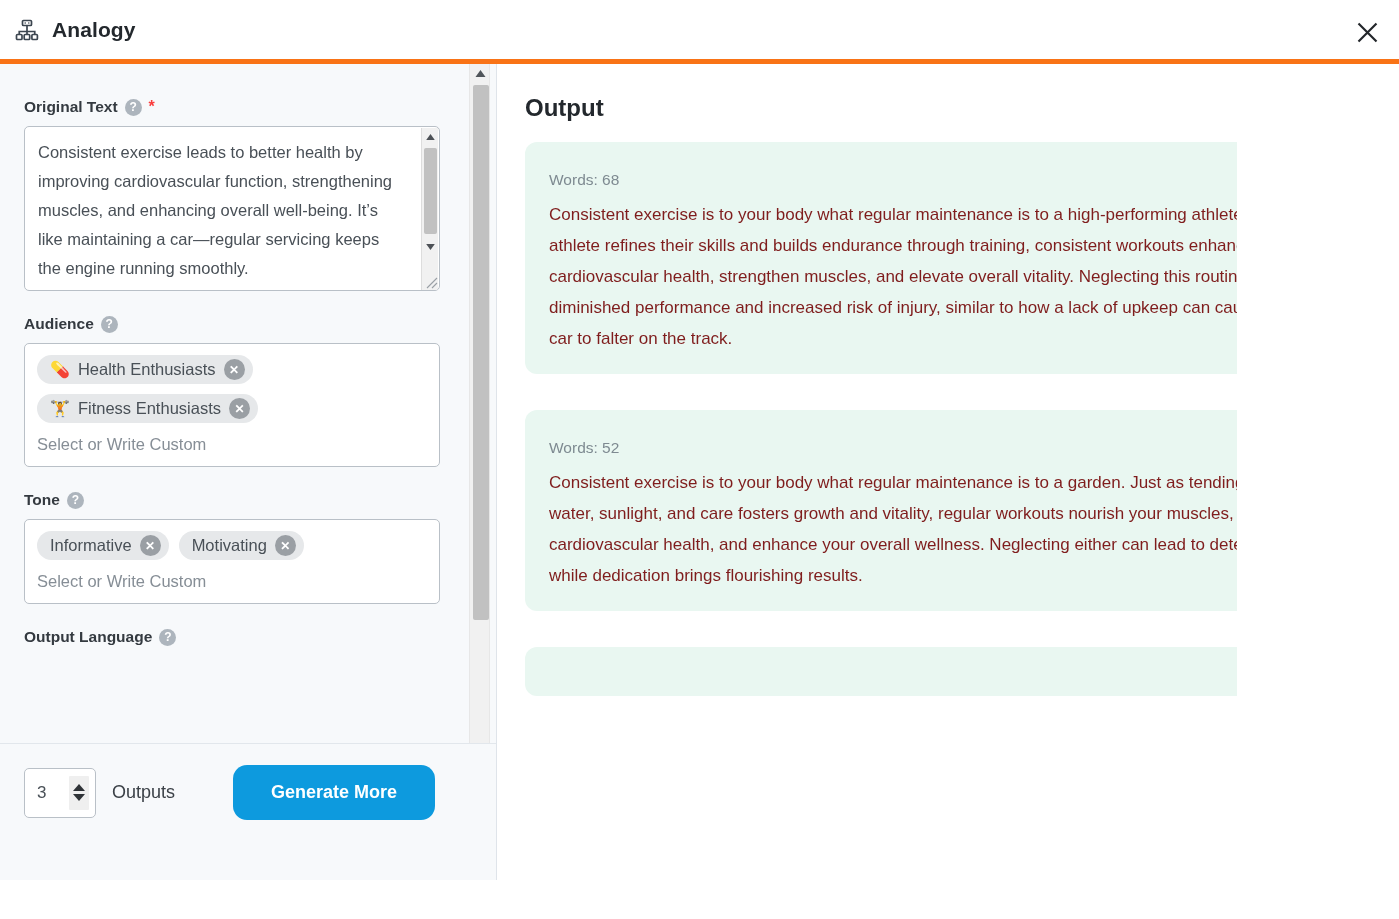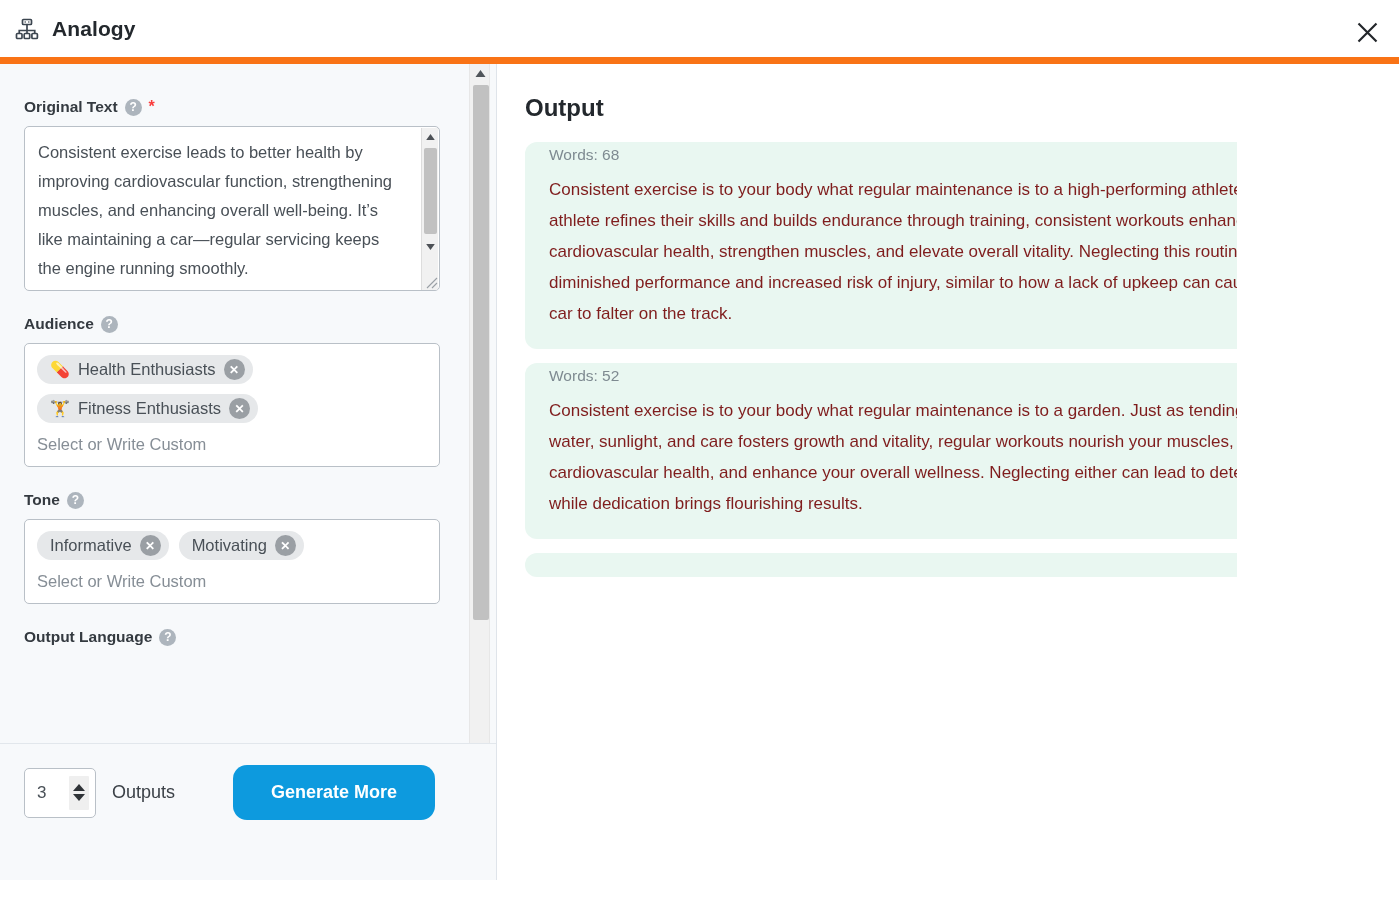--- a/index.html
+++ b/index.html
@@ -10,21 +10,21 @@
     background: #ffffff;
     font-family: "Liberation Sans", sans-serif;
     -webkit-font-smoothing: antialiased;
   }
 
   
   .titlebar {
     position: absolute; top: 0; left: 0;
     width: 1399px; height: 64px;
     background: #ffffff;
-    border-bottom: 7px solid #f97316;
+    border-bottom: 5px solid #f97316;
     display: flex; align-items: center;
   }
   .app-icon {
     margin-left: 14px; width: 26px; height: 26px;
     display: flex; align-items: center; justify-content: center;
     color: #3c4650;
   }
   .app-title {
     margin-left: 12px;
     font-size: 21px; font-weight: bold; color: #23282d;
@@ -209,22 +209,22 @@
     overflow: hidden;
   }
   .output-title {
     margin: 30px 0 0 27px;
     font-size: 24px; font-weight: bold; color: #23282d;
   }
   .cards { margin: 20px 0 0 27px; width: 846px; }
   .out-card {
     background: #e9f7f1;
     border-radius: 12px;
-    padding: 4px 22px 20px 24px;
-    margin-bottom: 14px;
+    padding: 29px 22px 20px 24px;
+    margin-bottom: 36px;
   }
   .out-words { font-size: 15.5px; color: #7e8a91; margin-bottom: 10px; }
   .out-text { font-size: 17px; line-height: 31px; color: #7f1d1d; }
 </style>
 </head>
 <body>
 
 <div class="titlebar">
   <span class="app-icon">
     <svg width="24" height="24" viewBox="0 0 24 24" fill="none" stroke="currentColor" stroke-width="1.7">

